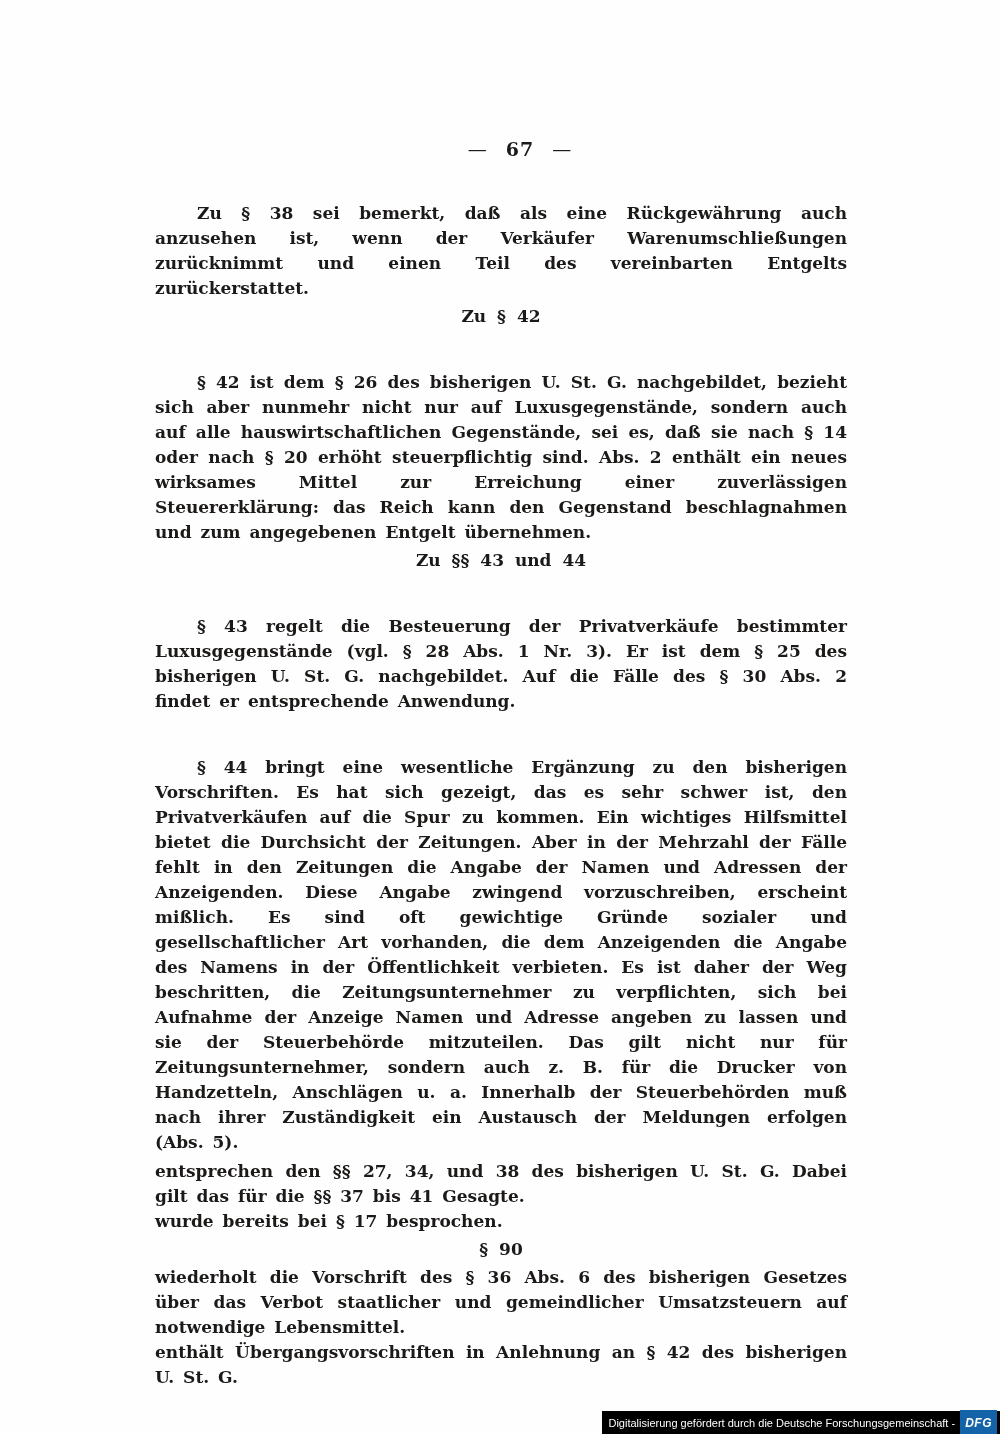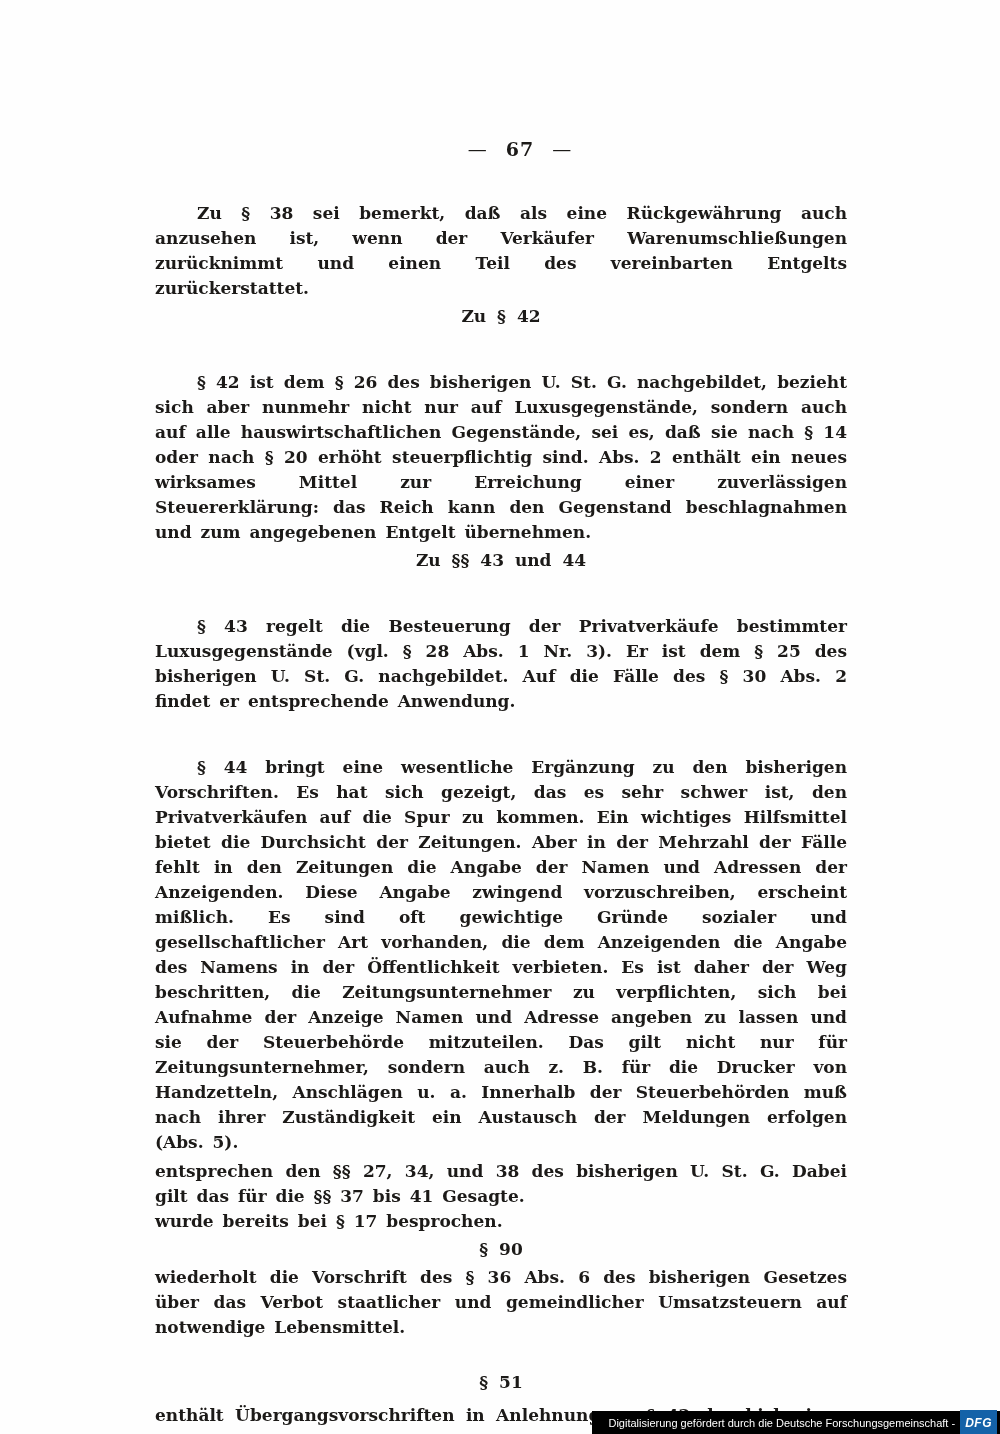--- a/index.html
+++ b/index.html
@@ -69,21 +69,20 @@
   }
   .digitization-bar {
     position: absolute;
     right: 0;
     bottom: 0;
     height: 23px;
     background: #000000;
     display: flex;
     align-items: center;
     justify-content: flex-end;
-    padding-left: 10px;
     gap: 5px;
   }
   .digitization-bar .credit {
     color: #ffffff;
     font-family: "Liberation Sans", sans-serif;
     font-size: 11px;
     white-space: nowrap;
     padding-left: 6px;
   }
   .dfg-logo {
@@ -129,21 +128,20 @@
 
     <p class="para no-indent after-big-heading">entsprechen den §§ 27, 34, und 38 des bisherigen U. St. G.  Dabei gilt das für die §§ 37 bis 41 Gesagte.</p>
 
 
     <p class="para no-indent">wurde bereits bei § 17 besprochen.</p>
 
     <p class="heading">§ 90</p>
 
     <p class="para no-indent">wiederholt die Vorschrift des § 36 Abs. 6 des bisherigen Gesetzes über das Verbot staatlicher und gemeindlicher Umsatzsteuern auf notwendige Lebensmittel.</p>
 
-    <p class="heading spaced">§ 51</p>
 
     <p class="para no-indent">enthält Übergangsvorschriften in Anlehnung an § 42 des bisherigen U. St. G.</p>
 
   </div>
 
   <div class="digitization-bar">
     <span class="credit">Digitalisierung gefördert durch die Deutsche Forschungsgemeinschaft -</span>
     <span class="dfg-logo">DFG</span>
   </div>
 

